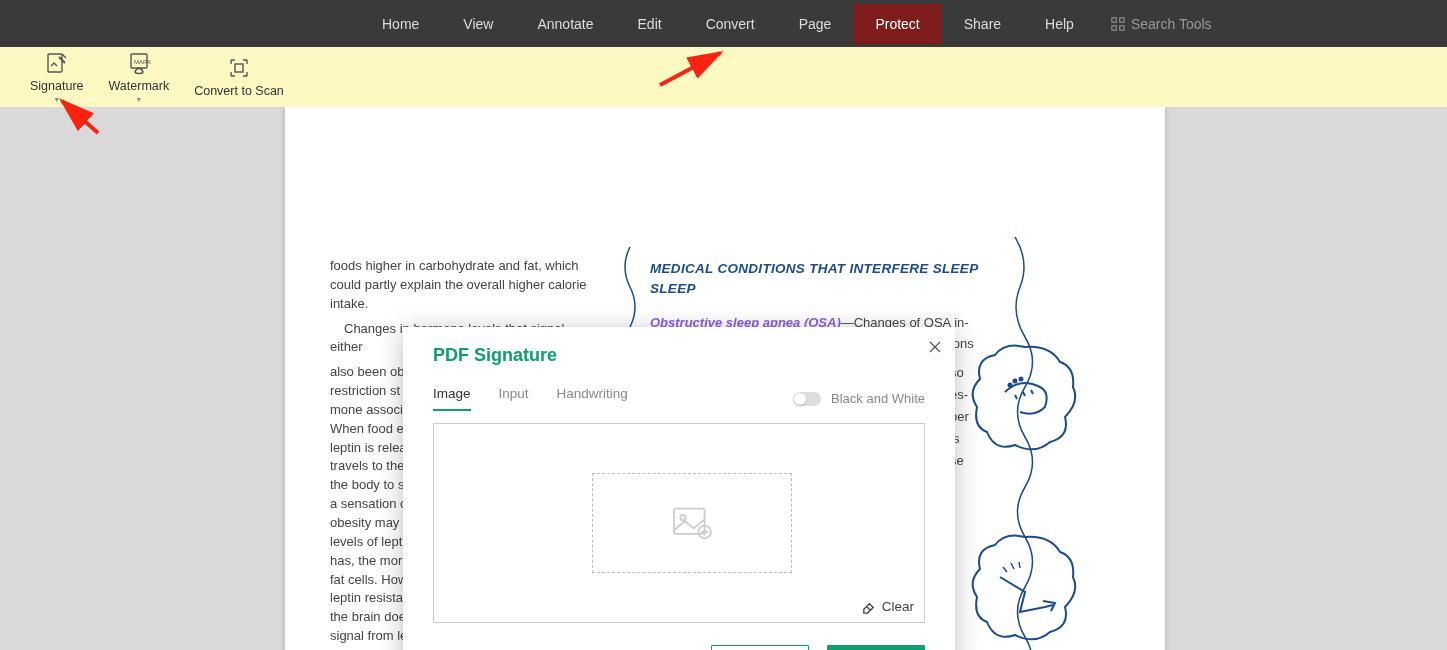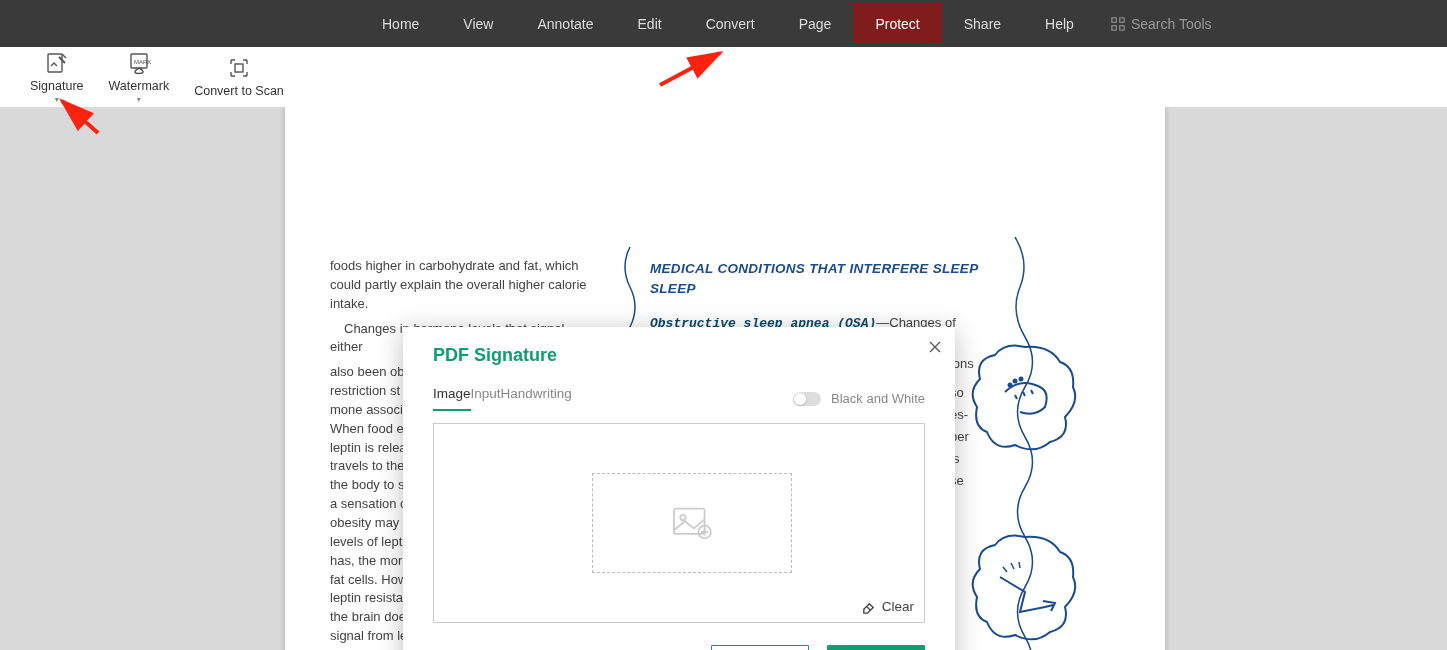--- a/index.html
+++ b/index.html
@@ -4,44 +4,44 @@
 <style>
 * { margin: 0; padding: 0; box-sizing: border-box; font-family: "Segoe UI", Arial, sans-serif; }
 body { background: #000; width: 1447px; height: 650px; overflow: hidden; position: relative; }
 
 .topbar { background: #3a3a3a; height: 47px; display: flex; align-items: center; padding-left: 360px; }
 .topbar .menu-item { color: #ddd; padding: 0 22px; height: 40px; display: flex; align-items: center; font-size: 14px; cursor: pointer; }
 .topbar .menu-item.active { background: #7f1d1d; color: #fff; }
 .search-tools { display: flex; align-items: center; margin-left: 15px; color: #999; font-size: 14px; gap: 6px; }
 .search-tools .icon { width: 14px; height: 14px; }
 
-.ribbon { background: #ffffff; height: 60px; display: flex; align-items: center; padding: 6px 30px; gap: 25px; position: relative; }
+.ribbon { background: #fef9c3; height: 60px; display: flex; align-items: center; padding: 6px 30px; gap: 25px; position: relative; }
 .ribbon-item { display: flex; flex-direction: column; align-items: center; gap: 4px; cursor: pointer; }
 .ribbon-item .ribbon-icon { width: 24px; height: 24px; color: #555; }
 .ribbon-item .ribbon-label { font-size: 12.5px; color: #333; }
 .ribbon-item .caret { font-size: 8px; color: #888; margin-top: -2px; }
 
 .arrow { position: absolute; pointer-events: none; }
 
 .doc-area { background: #d9d9d9; height: 543px; position: relative; overflow: hidden; }
 .page { position: absolute; left: 285px; top: 0; width: 880px; height: 650px; background: #fff; box-shadow: 0 0 6px rgba(0,0,0,0.2); padding: 0; }
 .col-left { position: absolute; left: 45px; top: 0; width: 260px; font-size: 13px; line-height: 1.45; color: #444; }
 .col-left p { margin-bottom: 6px; }
 .col-right { position: absolute; left: 365px; top: 0; width: 330px; font-size: 13px; line-height: 1.45; color: #444; }
 .col-right h3 { color: #1a4c8f; font-style: italic; font-weight: 700; font-size: 13.5px; margin-bottom: 16px; letter-spacing: 0.3px; }
-.col-right .term { color: #0c4a6e; font-style: italic; font-weight: 700; font-family: Liberation Mono, monospace; }
+.col-right .term { color: #8b5cf6; font-style: italic; font-weight: 700; }
 .col-right p { margin-bottom: 8px; }
 
 .wavy { position: absolute; fill: none; stroke: #1a4c8f; stroke-width: 1.5; }
 .infogfx { position: absolute; fill: none; stroke: #1a4c8f; stroke-width: 2; }
 
 .dialog { position: absolute; left: 403px; top: 220px; width: 552px; background: #fff; box-shadow: 0 4px 24px rgba(0,0,0,0.25); padding: 18px 30px 24px 30px; z-index: 50; }
 .dialog-close { position: absolute; top: 12px; right: 14px; font-size: 15px; color: #555; cursor: pointer; background: none; border: none; }
 .dialog-title { color: #0e9e6f; font-size: 18px; font-weight: 600; margin-bottom: 20px; }
-.dialog-tabs { display: flex; align-items: center; border-bottom: none; margin-bottom: 12px; }
+.dialog-tabs { display: flex; align-items: center; gap: 28px; border-bottom: none; margin-bottom: 12px; }
 .dialog-tab { font-size: 13.5px; color: #888; padding-bottom: 8px; cursor: pointer; border-bottom: 2px solid transparent; }
 .dialog-tab.active { color: #333; border-bottom: 2px solid #0e9e6f; font-weight: 500; }
 .dialog-bw { margin-left: auto; display: flex; align-items: center; gap: 10px; font-size: 13px; color: #888; }
 .toggle { width: 28px; height: 14px; background: #ddd; border-radius: 8px; position: relative; cursor: pointer; }
 .toggle::after { content: ""; position: absolute; left: 1px; top: 1px; width: 12px; height: 12px; background: #fff; border-radius: 50%; box-shadow: 0 1px 2px rgba(0,0,0,0.2); }
 .sig-box { border: 1px solid #ccc; height: 200px; position: relative; display: flex; align-items: center; justify-content: center; padding-left: 25px; }
 .dropzone { border: 1px dashed #bbb; width: 200px; height: 100px; display: flex; align-items: center; justify-content: center; }
 .dropzone svg { width: 44px; height: 36px; color: #ccc; }
 .clear-btn { position: absolute; right: 10px; bottom: 8px; display: flex; align-items: center; gap: 6px; font-size: 13.5px; color: #444; cursor: pointer; background: none; border: none; }
 .clear-btn svg { width: 15px; height: 15px; }

